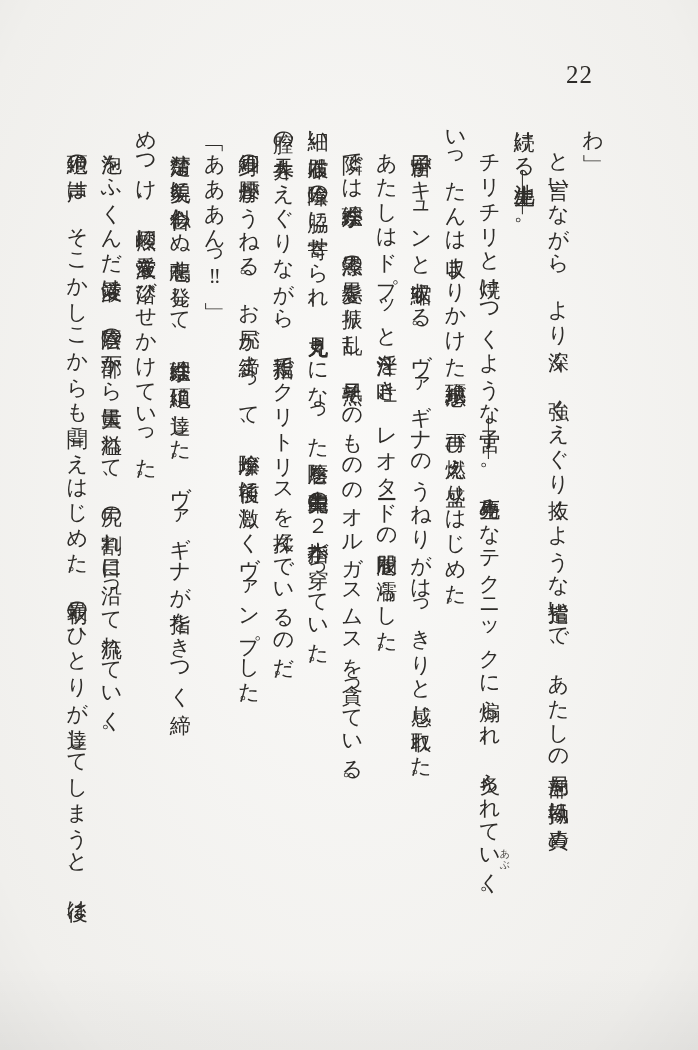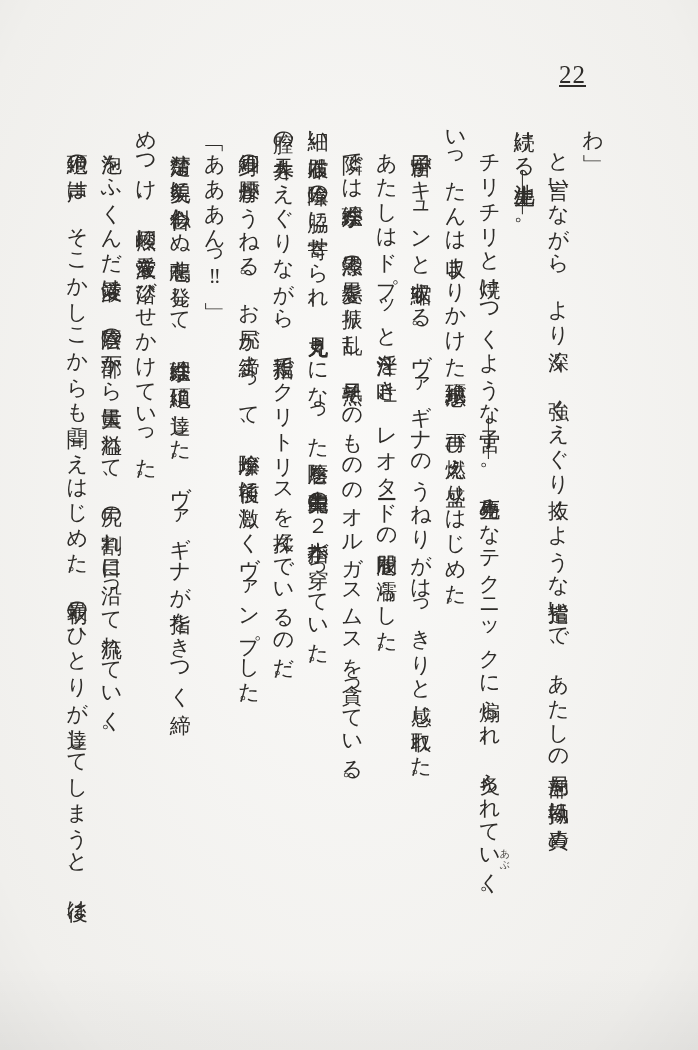--- a/index.html
+++ b/index.html
@@ -17,24 +17,23 @@
     position: absolute;
     inset: 0;
     
     background:
       linear-gradient(to bottom, rgba(0,0,0,0) 92%, rgba(0,0,0,0.035) 100%),
       radial-gradient(ellipse at 50% 45%, rgba(255,255,255,0.5) 0%, rgba(0,0,0,0.02) 85%, rgba(0,0,0,0.05) 100%);
   }
   .page-number {
     position: absolute;
     top: 61px;
-    right: 112px;
+    right: 105px;
     font-size: 25px;
     letter-spacing: 1px;
-    text-decoration: underline;
   }
   .text-block {
     position: absolute;
     top: 116px;
     right: 88px;
     width: 552px;
     height: 892px;
     writing-mode: vertical-rl;
     text-orientation: mixed;
     font-size: 21px;

